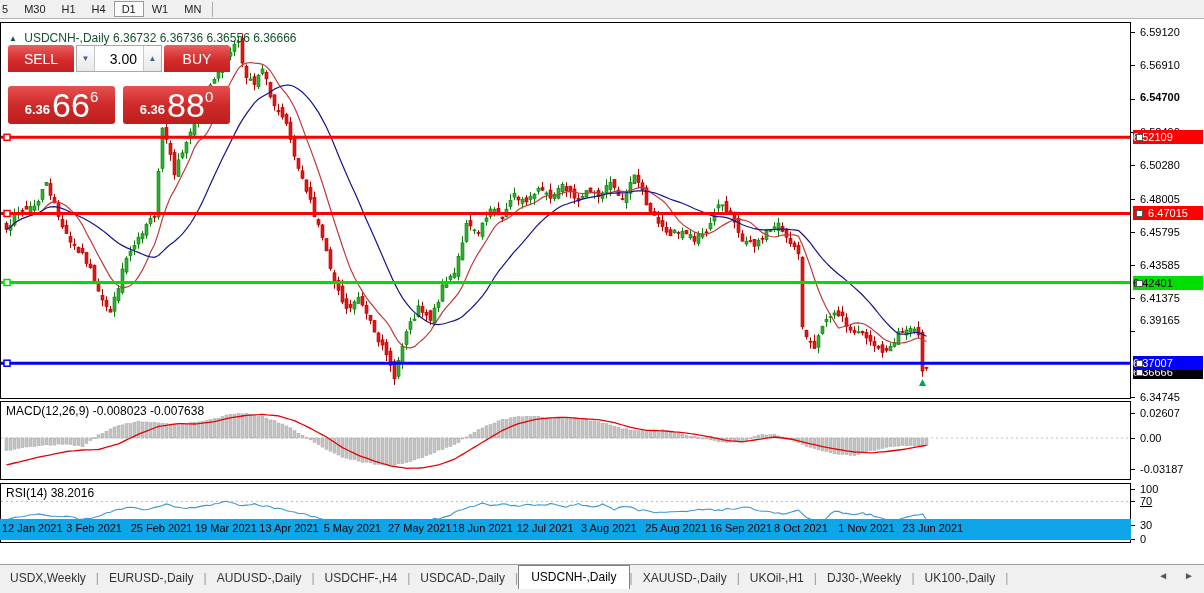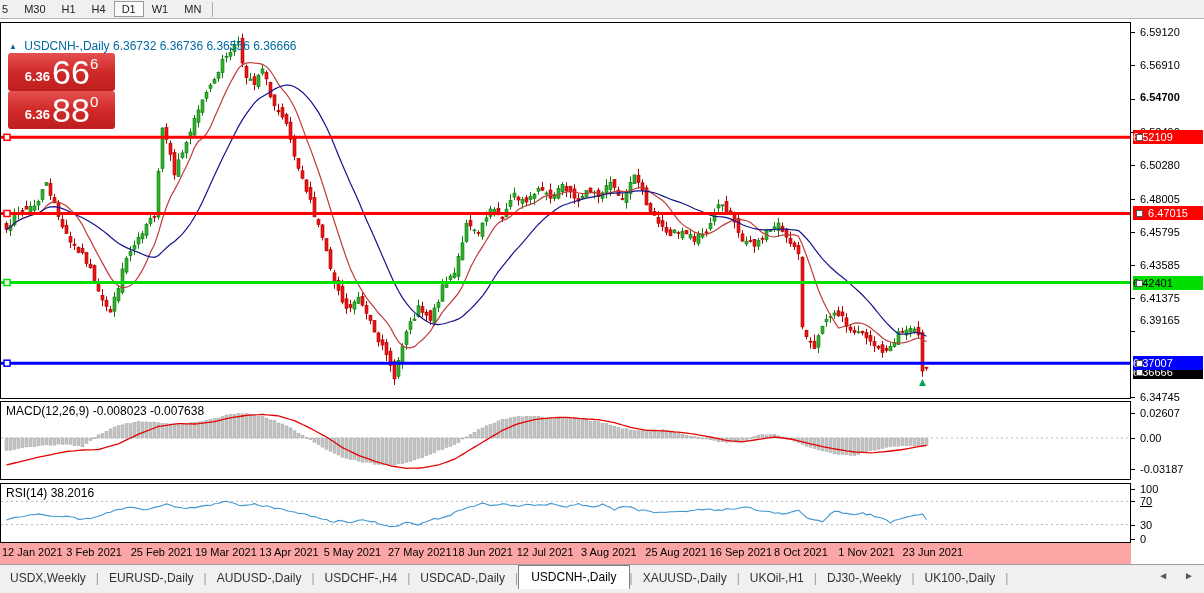--- a/index.html
+++ b/index.html
@@ -14,50 +14,50 @@
   .tb-sep{width:1px;height:15px;background:#ABABAB;margin:0 3px;}
   
   #chart-area{position:relative;width:1204px;height:545px;background:#fff;}
   .pane{position:absolute;left:0;width:1131px;background:#fff;
         border:1px solid #000;box-sizing:border-box;}
   #main-pane{top:3px;height:377px;}
   #macd-pane{top:382px;height:79px;}
   #rsi-pane{top:464px;height:60px;}
   .pane svg{position:absolute;left:0;top:0;}
   .pane-title{position:absolute;left:5px;top:2px;font-size:12px;color:#000;z-index:5;}
-  #chart-title{position:absolute;left:8px;top:16px;font-size:12px;color:#0369a1;z-index:6;white-space:nowrap;}
+  #chart-title{position:absolute;left:8px;top:8px;font-size:12px;color:#14532d;z-index:6;white-space:nowrap;}
   #chart-title .tri{font-size:8px;vertical-align:1px;margin-right:4px;}
   
   #trade-panel{position:absolute;left:7px;top:22px;width:222px;z-index:7;}
   #trade-row1{display:flex;height:27px;}
   .trade-btn{width:66px;height:27px;color:#fff;font-size:14px;display:flex;align-items:center;justify-content:center;
              background:linear-gradient(#ea6060 0%,#d42c2c 55%,#c51f1f 100%);border-radius:3px 3px 0 0;cursor:pointer;}
   #spinner{flex:1;display:flex;height:25px;margin:0 2px;border:1px solid #A9A9A9;background:#fff;}
   .spin-btn{width:17px;background:linear-gradient(#FDFDFD,#E8E8E8);border:0;display:flex;align-items:center;justify-content:center;
             color:#44608C;font-size:8px;cursor:pointer;}
   .spin-btn.left{border-right:1px solid #C8C8C8;}
   .spin-btn.right{border-left:1px solid #C8C8C8;}
   #vol-input{flex:1;display:flex;align-items:center;justify-content:flex-end;padding-right:6px;
              font-size:14px;color:#000;background:#fff;}
-  #trade-row2{display:flex;margin-top:8px;flex-direction:column;}
+  #trade-row2{display:flex;margin-top:14px;}
   .price-box{width:107px;height:38px;display:flex;align-items:center;justify-content:center;
              background:linear-gradient(#e55151 0%,#d02a2a 50%,#bf1d1d 100%);border-radius:3px;color:#fff;}
   .price-box.sell{margin-right:8px;}
   .pp{font-size:13px;font-weight:bold;align-self:flex-end;margin-bottom:7px;margin-right:2px;}
   .pb{font-size:34px;line-height:34px;}
   .ps{font-size:15px;align-self:flex-start;margin-top:2px;}
   
   #price-axis{position:absolute;left:1131px;top:0;width:73px;height:545px;background:#fff;}
   .axis-tick{position:absolute;left:9px;font-size:11px;color:#000;white-space:nowrap;}
   .tick-mark{position:absolute;left:0;width:4px;height:1px;background:#000;}
   .axis-label{position:absolute;left:2px;width:70px;height:14px;line-height:14px;font-size:11px;
               text-align:left;padding-left:0;box-sizing:border-box;white-space:nowrap;}
   .axis-label .sq{position:absolute;left:3px;top:4px;width:5px;height:5px;background:#fff;border:1px solid #555;}
   
-  #date-axis{position:absolute;left:0;top:524px;width:1131px;height:21px;background:#fca5a5;}
+  #date-axis{position:absolute;left:0;top:500px;width:1131px;height:21px;background:#0ea5e9;}
   .date-lbl{position:absolute;top:3px;font-size:11px;color:#000;white-space:nowrap;}
   
   #tabbar{height:24px;background:#F0F0F0;border-top:1px solid #9E9E9E;display:flex;align-items:flex-end;
           font-size:12px;color:#333;position:relative;}
   .tab{padding:3px 10px 4px 10px;white-space:nowrap;cursor:pointer;}
   .tab.active{background:#FFF;border:1px solid #808080;border-bottom:none;color:#000;padding:4px 12px 5px 12px;}
   .tab-sep{color:#999;padding:0 0 4px 0;}
   #tab-scroll{position:absolute;right:10px;top:5px;display:flex;gap:16px;color:#555;font-size:10px;}
   #tab-scroll span{cursor:pointer;}
   #bottom-strip{height:6px;background:#F0F0F0;}
@@ -556,20 +556,33 @@
       </svg>
     <div id="chart-title">
       <span class="tri">▲</span>
       <span>USDCNH-,Daily</span>
       <span>6.36732</span>
       <span>6.36736</span>
       <span>6.36556</span>
       <span>6.36666</span>
     </div>
     <div id="trade-panel">
+      <div id="trade-row1">
+        <div class="trade-btn">SELL</div>
+        <div id="spinner">
+          <div class="spin-btn left">
+            <span>▼</span>
+          </div>
+          <div id="vol-input">3.00</div>
+          <div class="spin-btn right">
+            <span>▲</span>
+          </div>
+        </div>
+        <div class="trade-btn">BUY</div>
+      </div>
       <div id="trade-row2">
         <div class="price-box sell">
           <span class="pp">6.36</span>
           <span class="pb">66</span>
           <span class="ps">6</span>
         </div>
         <div class="price-box buy">
           <span class="pp">6.36</span>
           <span class="pb">88</span>
           <span class="ps">0</span>

